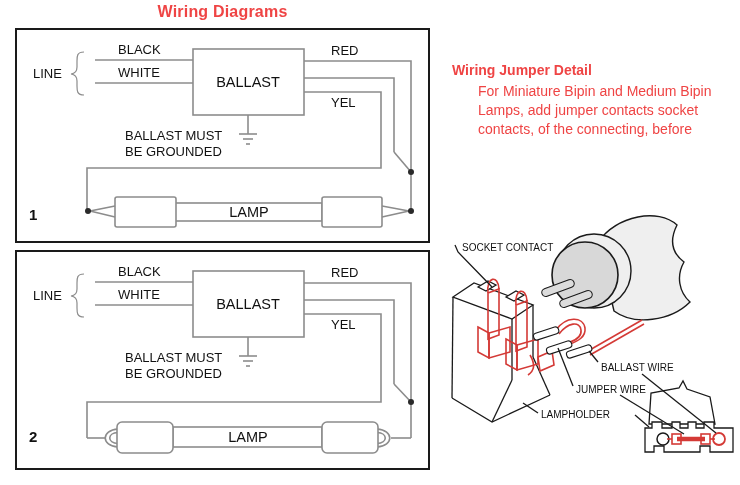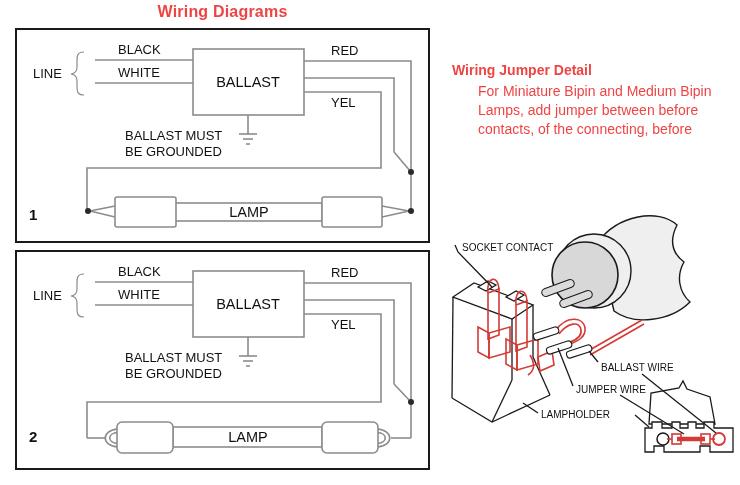--- a/index.html
+++ b/index.html
@@ -122,21 +122,21 @@
       <rect class="graybox" x="102" y="172" width="56" height="31" rx="5"></rect>
       <rect class="graybox" x="307" y="172" width="56" height="31" rx="5"></rect>
       <text class="lbl-lg" x="233" y="192" text-anchor="middle">LAMP</text>
     </g>
     <text class="num" x="14" y="192">2</text>
   </svg>
 
   <div class="detail-heading">Wiring Jumper Detail</div>
   <div class="detail-body">
     <div>For Miniature Bipin and Medium Bipin</div>
-    <div>Lamps, add jumper between before</div>
+    <div>Lamps, add jumper contacts socket</div>
     <div>contacts, of the connecting, before</div>
   </div>
 
   <svg class="illustration" width="310" height="305" viewBox="0 0 310 305">
 
     <g>
       <path class="tubefill" d="M168,67 C188,40 228,33 247,50
                                C239,66 242,78 254,87
                                C246,101 249,117 260,127
                                C241,146 204,151 184,136 Z"></path>

